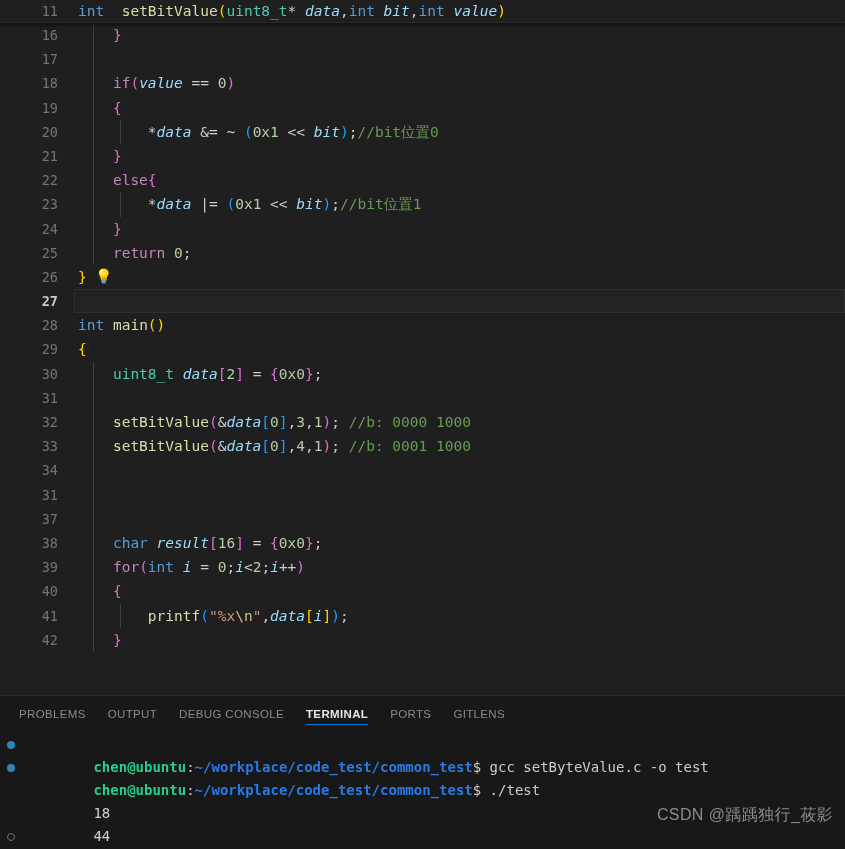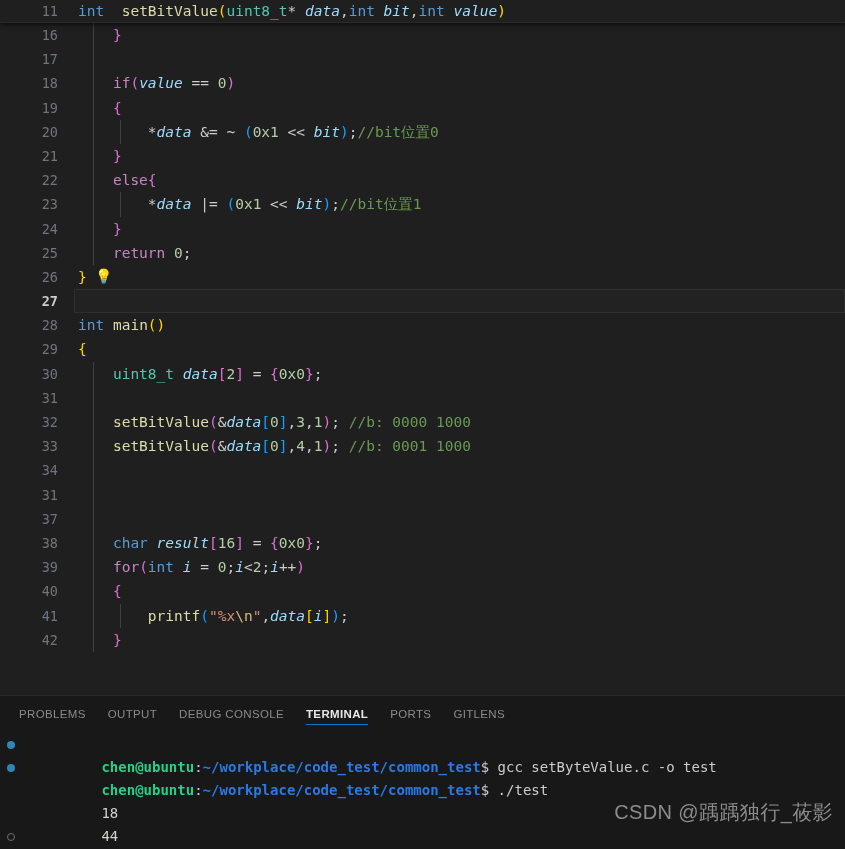--- a/index.html
+++ b/index.html
@@ -122,42 +122,42 @@
     padding-top: 2px;
     overflow: hidden;
   }
 
   .tline {
     position: relative;
     height: 23px; line-height: 23px;
     white-space: pre;
     font-family: "DejaVu Sans Mono", monospace;
     font-size: 14px;
-    padding-left: 34px;
+    padding-left: 26px;
     color: #cccccc;
   }
 
   .deco {
     position: absolute; left: 7px; top: 8px;
     width: 8px; height: 8px; border-radius: 50%;
   }
   .deco.done { background: #2c87b8; }
   .deco.idle { border: 1px solid #6e6e6e; background: transparent; }
 
   .t-user { color: #23d18b; font-weight: bold; }
   .t-col  { color: #cccccc; }
   .t-path { color: #2a7ae4; font-weight: bold; }
   .t-dollar { color: #cccccc; }
   .t-cmd  { color: #cccccc; }
   .t-out  { color: #d6d0c8; }
 
   .watermark {
     position: absolute; right: 12px; bottom: 24px;
     font-family: "Liberation Sans", sans-serif;
-    font-size: 20px;
+    font-size: 16px;
     color: #8c8c8c;
     letter-spacing: 0.4px;
     white-space: nowrap;
   }
 </style>
 </head>
 <body>
 
 <div id="app">
 

